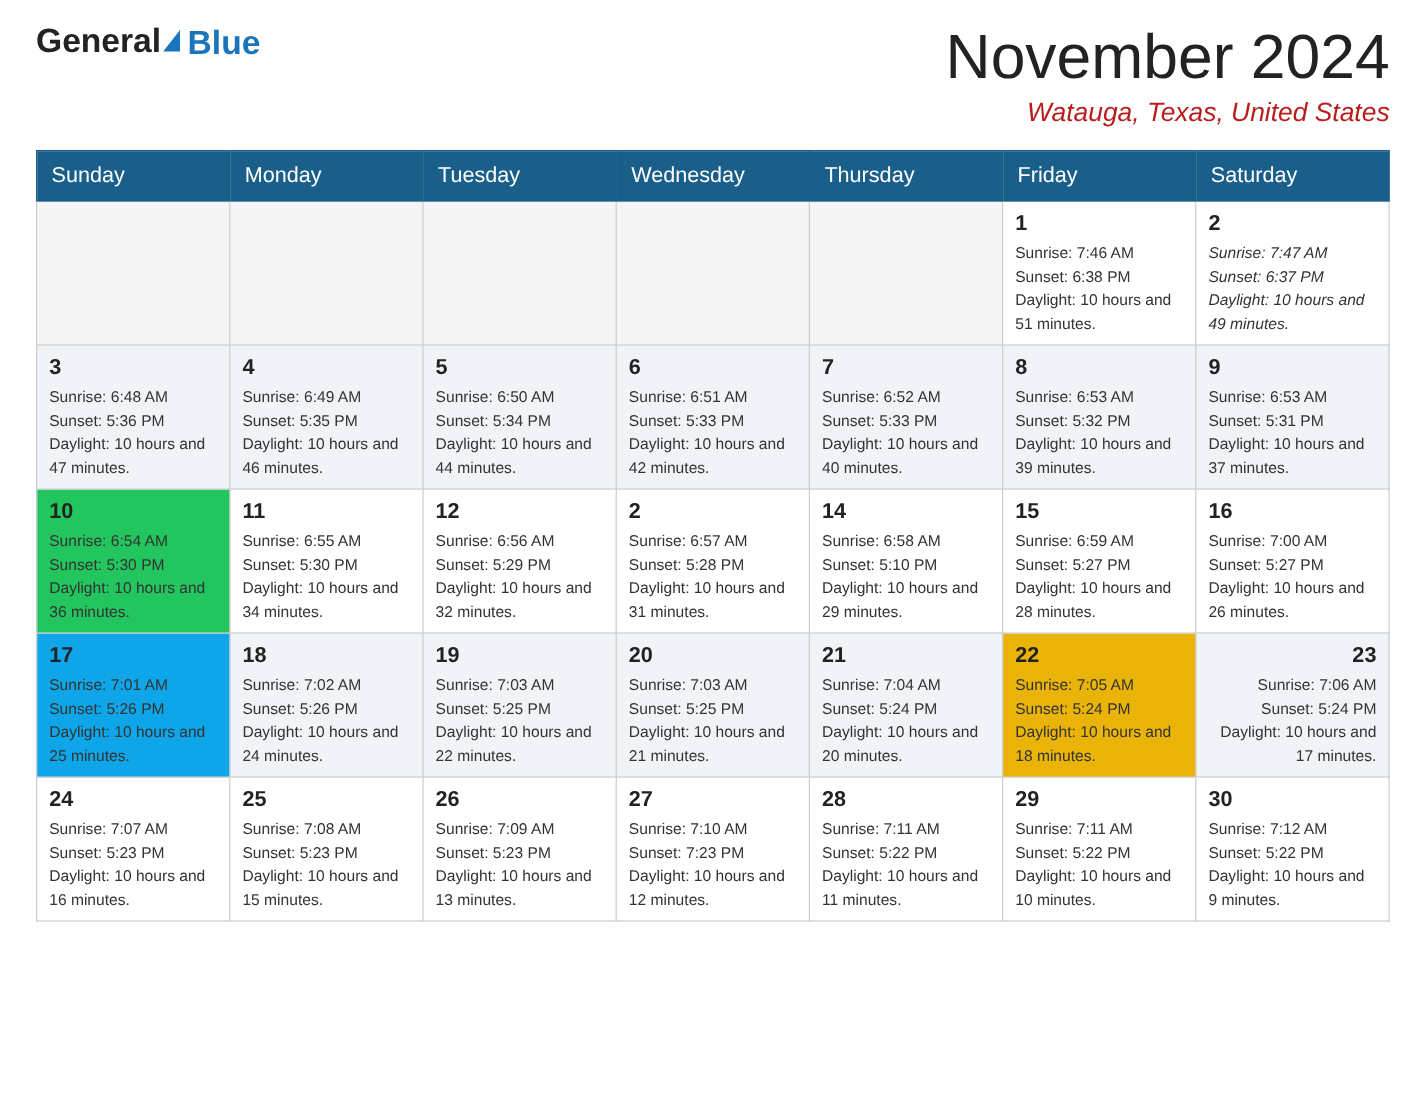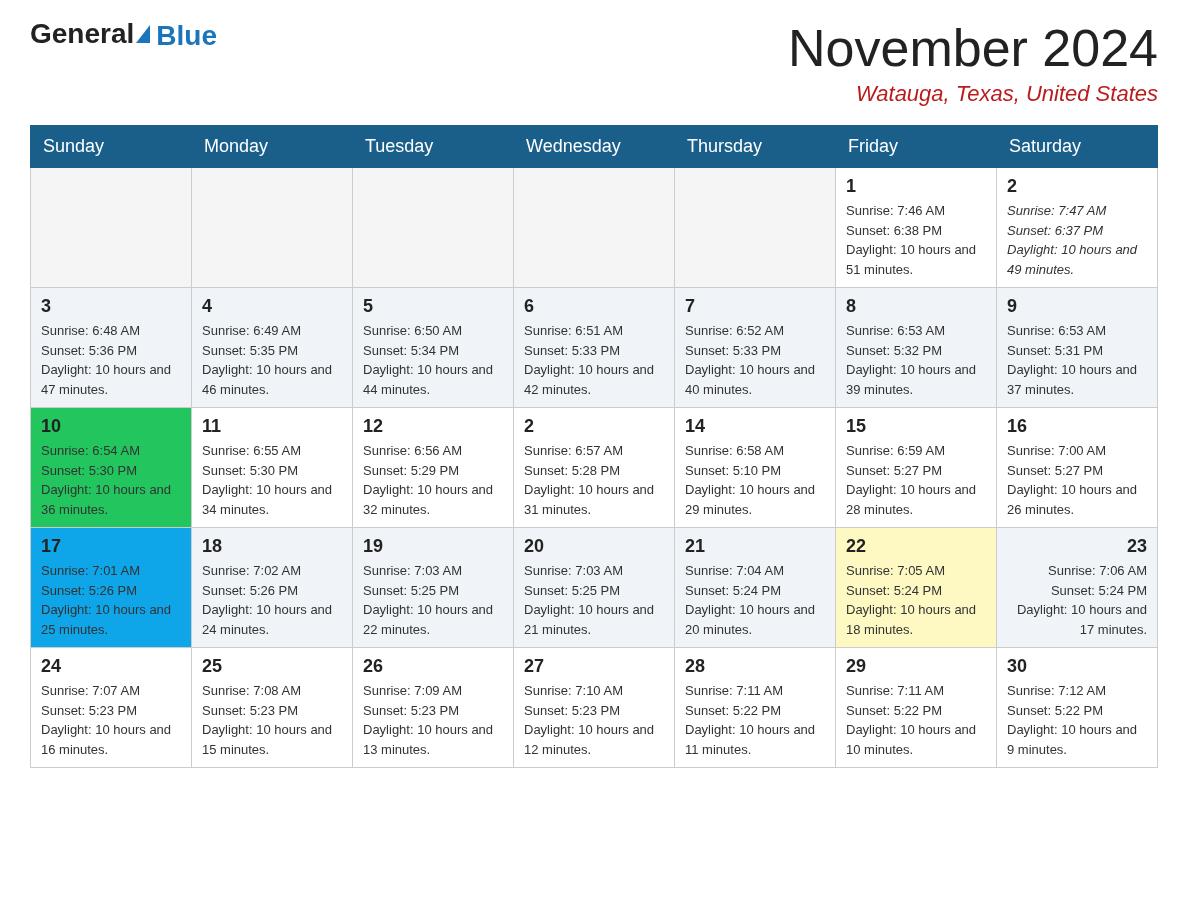--- a/index.html
+++ b/index.html
@@ -268,21 +268,21 @@
           <div class="day-info" style="white-space: pre-line;">Sunrise: 7:03 AM
 Sunset: 5:25 PM
 Daylight: 10 hours and 21 minutes.</div>
         </td>
         <td style="background-color: rgb(240, 244, 248);">
           <span class="day-number">21</span>
           <div class="day-info" style="white-space: pre-line;">Sunrise: 7:04 AM
 Sunset: 5:24 PM
 Daylight: 10 hours and 20 minutes.</div>
         </td>
-        <td style="background-color: #fef9c3;">
+        <td style="background-color: #eab308;">
           <span class="day-number">22</span>
           <div class="day-info" style="white-space: pre-line;">Sunrise: 7:05 AM
 Sunset: 5:24 PM
 Daylight: 10 hours and 18 minutes.</div>
         </td>
         <td style="background-color: rgb(240, 244, 248); text-align: right;">
           <span class="day-number">23</span>
           <div class="day-info" style="white-space: pre-line;">Sunrise: 7:06 AM
 Sunset: 5:24 PM
 Daylight: 10 hours and 17 minutes.</div>
@@ -303,21 +303,21 @@
         </td>
         <td style="background-color: rgb(255, 255, 255);">
           <span class="day-number">26</span>
           <div class="day-info" style="white-space: pre-line;">Sunrise: 7:09 AM
 Sunset: 5:23 PM
 Daylight: 10 hours and 13 minutes.</div>
         </td>
         <td style="background-color: rgb(255, 255, 255);">
           <span class="day-number">27</span>
           <div class="day-info" style="white-space: pre-line;">Sunrise: 7:10 AM
-Sunset: 5:23 PM
+Sunset: 7:23 PM
 Daylight: 10 hours and 12 minutes.</div>
         </td>
         <td style="background-color: rgb(255, 255, 255); border-radius: 32px;">
           <span class="day-number">28</span>
           <div class="day-info" style="white-space: pre-line;">Sunrise: 7:11 AM
 Sunset: 5:22 PM
 Daylight: 10 hours and 11 minutes.</div>
         </td>
         <td style="background-color: rgb(255, 255, 255);">
           <span class="day-number">29</span>

